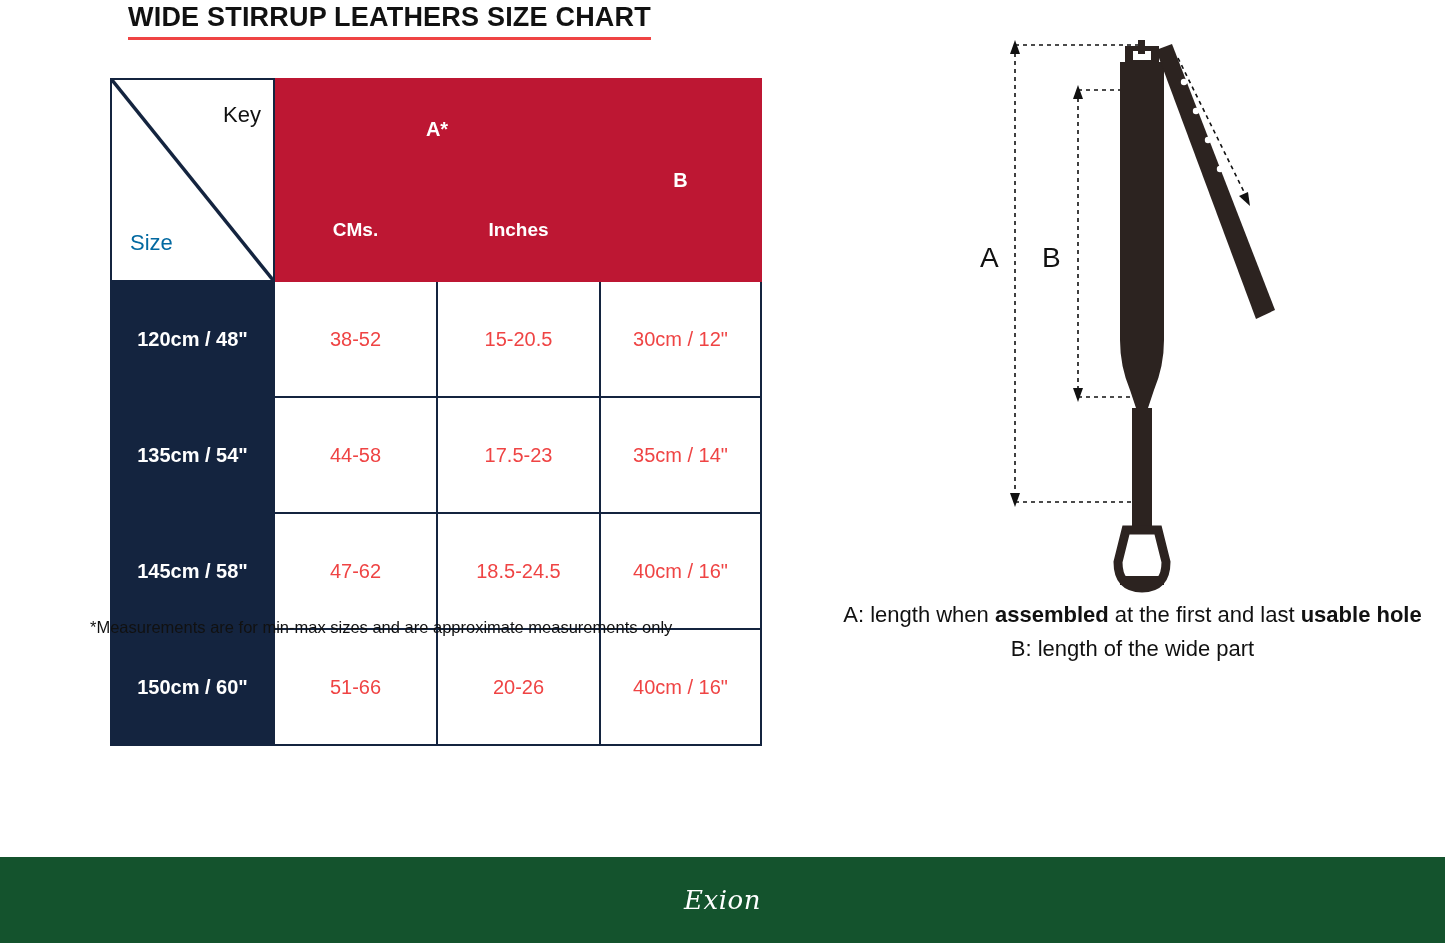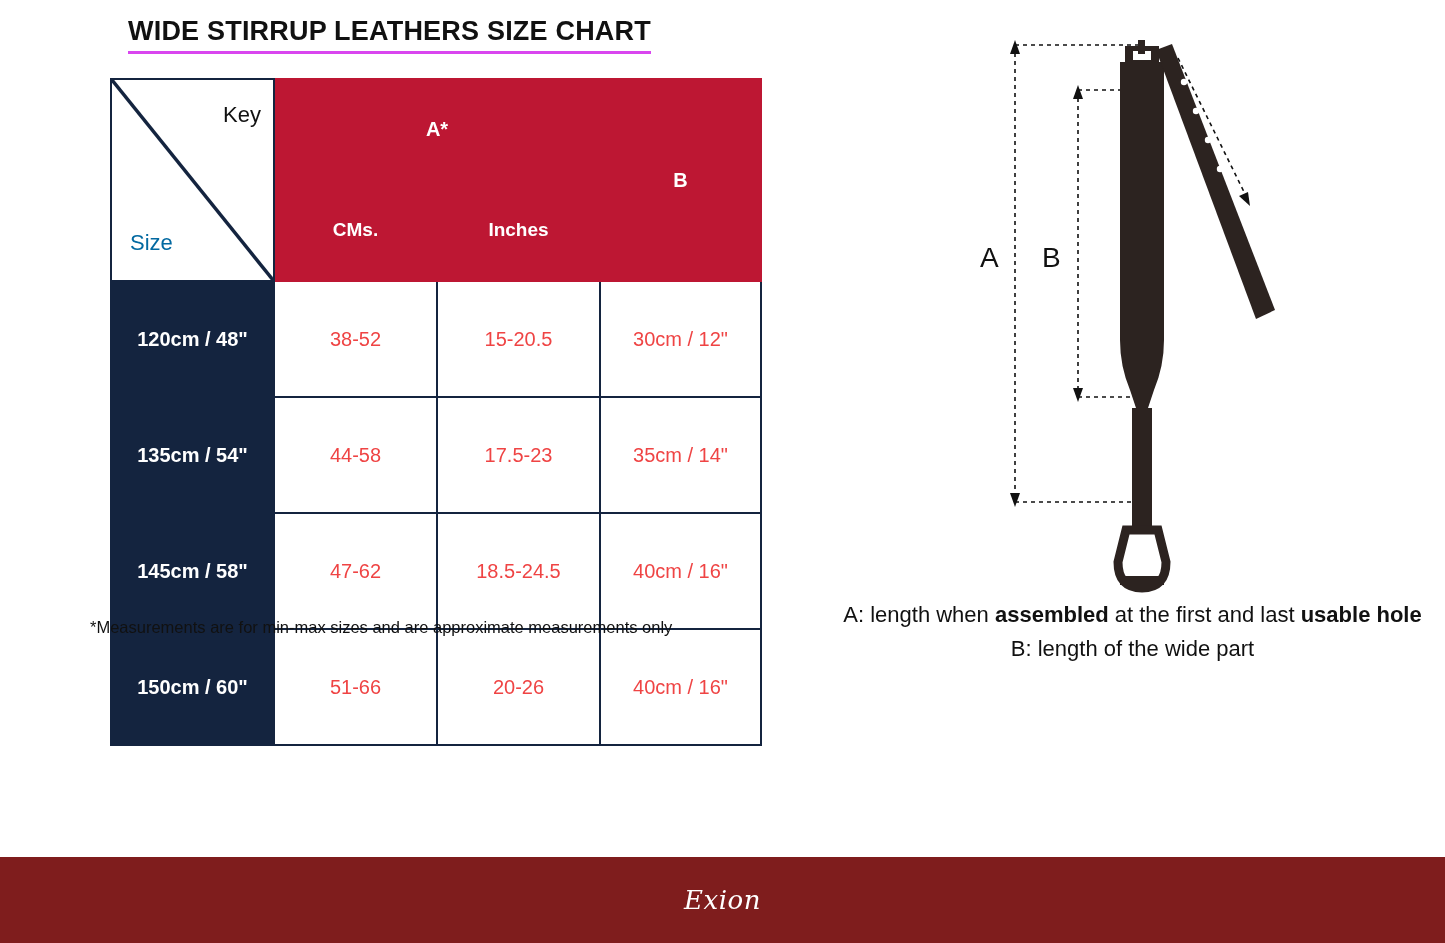--- a/index.html
+++ b/index.html
@@ -10,24 +10,24 @@
     color:#111111;
     position:relative;
     overflow:hidden;
   }
   .page{position:relative;width:1445px;height:943px;}
 
   
   .left{position:absolute;left:0;top:0;width:800px;height:700px;}
 
   .chart-title{
-    position:absolute;left:128px;top:16px;
+    position:absolute;left:128px;top:2px;
     font-size:27px;font-weight:bold;letter-spacing:.2px;
     color:#111;white-space:nowrap;
-    border-bottom:3px solid #d946ef;
+    border-bottom:3px solid #ef4444;
     padding-bottom:4px;
   }
 
   table.size-table{
     position:absolute;left:110px;top:78px;
     border-collapse:collapse;
     table-layout:fixed;
   }
   table.size-table td,table.size-table th{
     border:2px solid #14243f;
@@ -92,21 +92,21 @@
   }
   .caption{
     position:absolute;left:0;top:598px;width:625px;text-align:center;
     font-size:22px;color:#111;line-height:1.55;
   }
   .caption b{font-weight:bold;}
 
   
   .footer{
     position:absolute;left:0;bottom:0;width:1445px;height:86px;
-    background:#7f1d1d;
+    background:#14532d;
   }
   .brand{
     position:absolute;left:0;top:0;width:100%;height:86px;
     display:flex;align-items:center;justify-content:center;
     color:#ffffff;font-family:"DejaVu Serif", serif;
     font-style:italic;font-size:26px;letter-spacing:.5px;
   }
 </style>
 </head>
 <body>

